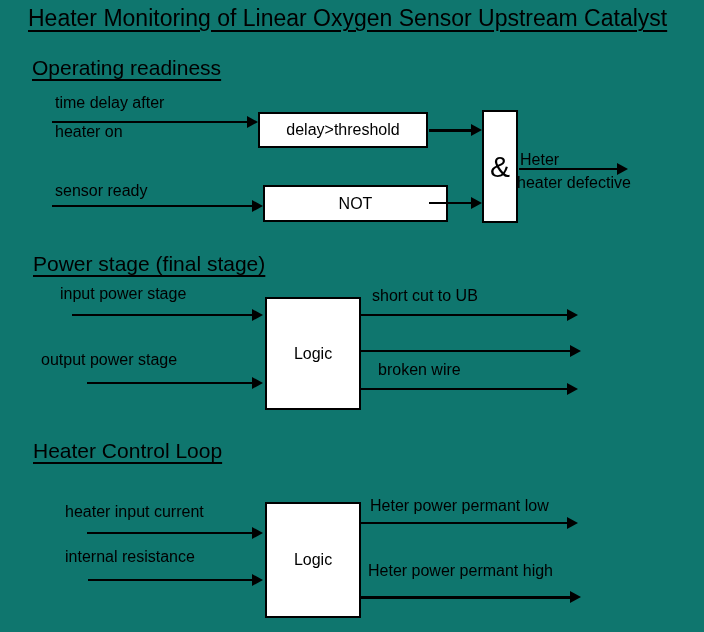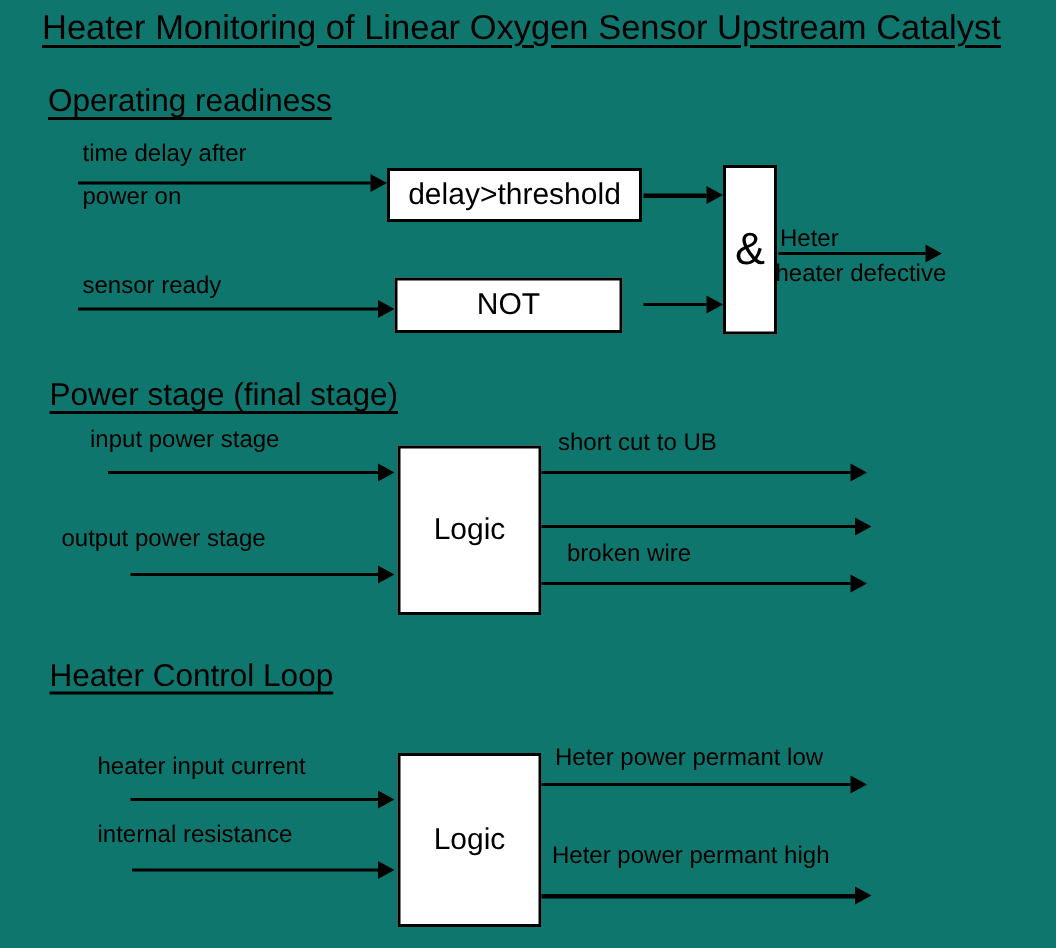--- a/index.html
+++ b/index.html
@@ -11,60 +11,60 @@
   }
   .lbl { position:absolute; white-space:nowrap; line-height:1.1; color:#000; }
   .fs23 { font-size:23px; }
   .fs21 { font-size:21px; }
   .fs20 { font-size:16px; }
   .fs16 { font-size:16px; }
   .und  { text-decoration:underline; text-decoration-thickness:2px; text-underline-offset:4px; }
   .box {
     position:absolute; box-sizing:border-box; border:2px solid #000; background:#fff;
     display:flex; align-items:center; justify-content:center;
-    font-size:20px; color:#000;
+    font-size:16px; color:#000;
   }
   .arrow { position:absolute; height:12px; display:flex; align-items:center; }
   .shaft { flex:1; height:2px; background:#000; }
   .arrow.thick .shaft { height:3px; }
   .head {
     width:0; height:0; flex:0 0 auto;
     border-top:6px solid transparent; border-bottom:6px solid transparent;
     border-left:11px solid #000;
   }
 </style>
 </head>
 <body>
 
 <div id="stage">
 
   <div class="lbl fs23 und" style="left:28px; top:6px;">Heater Monitoring of Linear Oxygen Sensor Upstream Catalyst</div>
 
   <div class="lbl fs21 und" style="left:32px; top:56px;">Operating readiness</div>
 
   <div class="lbl fs20" style="left:55px; top:94px;">time delay after</div>
-  <div class="lbl fs20" style="left:55px; top:123px;">power on</div>
+  <div class="lbl fs20" style="left:55px; top:123px;">heater on</div>
 
   <div class="arrow" style="left:52px; top:116px; width:206px;">
     <div class="shaft"></div>
     <div class="head"></div>
   </div>
 
   <div class="lbl fs20" style="left:55px; top:182px;">sensor ready</div>
 
   <div class="arrow" style="left:52px; top:200px; width:211px;">
     <div class="shaft"></div>
     <div class="head"></div>
   </div>
 
   <div class="box" style="left:258px; top:112px; width:170px; height:36px;">
     <span>delay&gt;threshold</span>
   </div>
 
-  <div class="box" style="left:263px; top:185px; width:152px; height:37px;">
+  <div class="box" style="left:263px; top:185px; width:185px; height:37px;">
     <span>NOT</span>
   </div>
 
   <div class="arrow thick" style="left:429px; top:124px; width:53px;">
     <div class="shaft"></div>
     <div class="head"></div>
   </div>
 
   <div class="arrow" style="left:429px; top:197px; width:53px;">
     <div class="shaft"></div>

